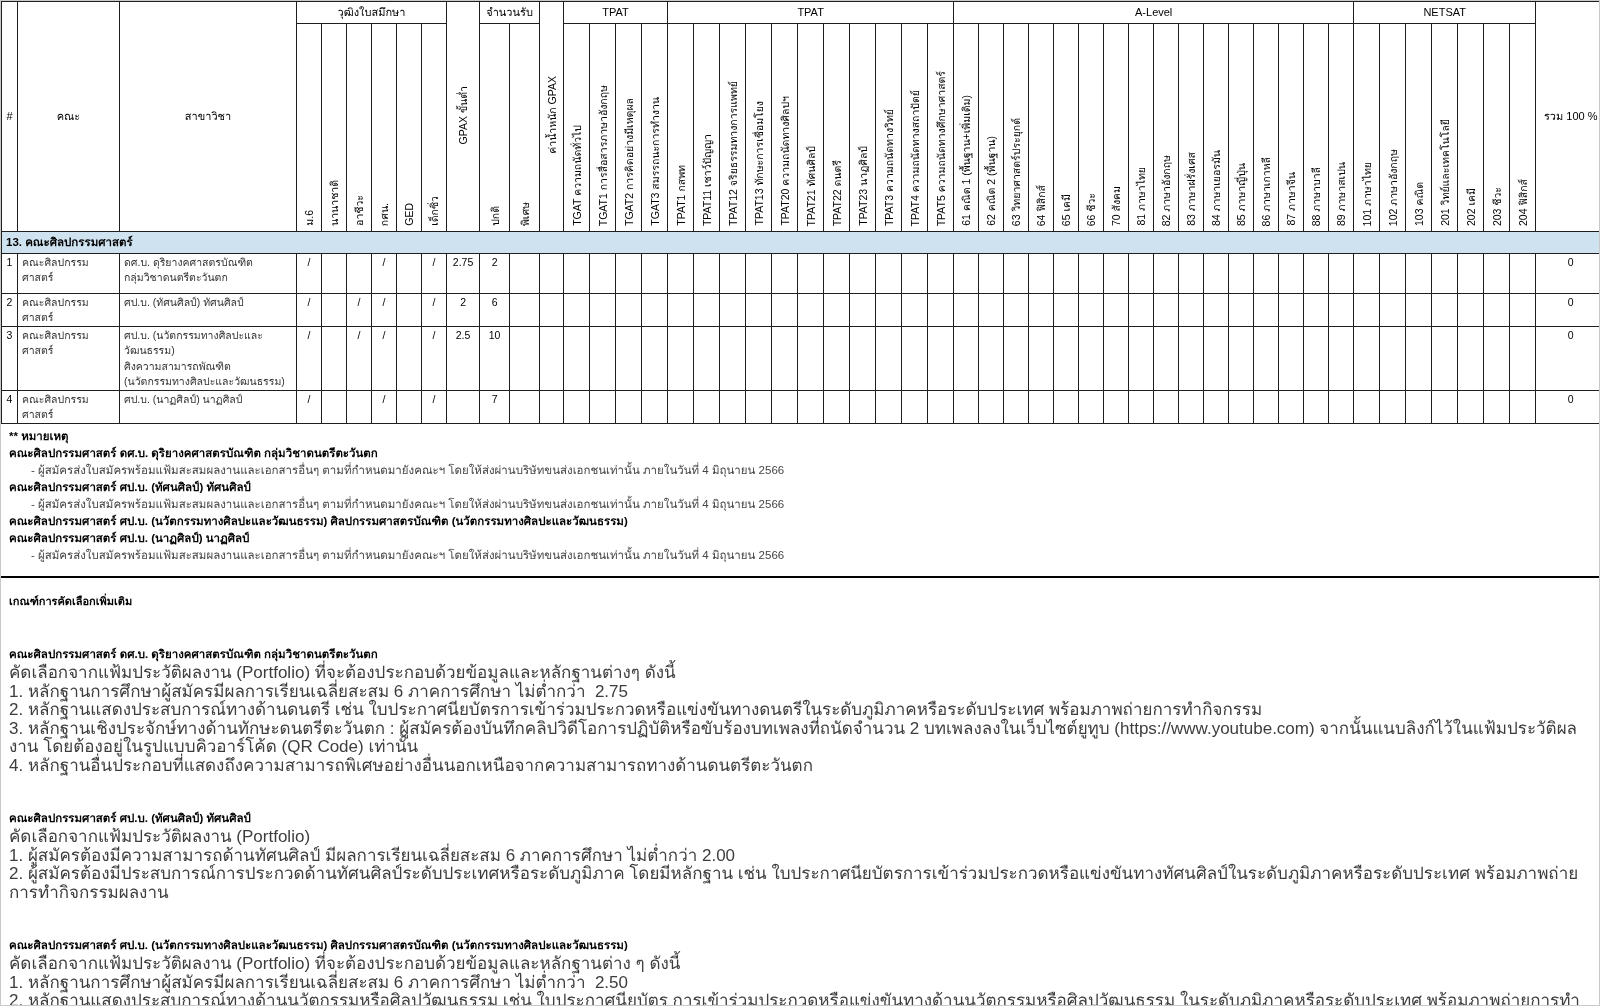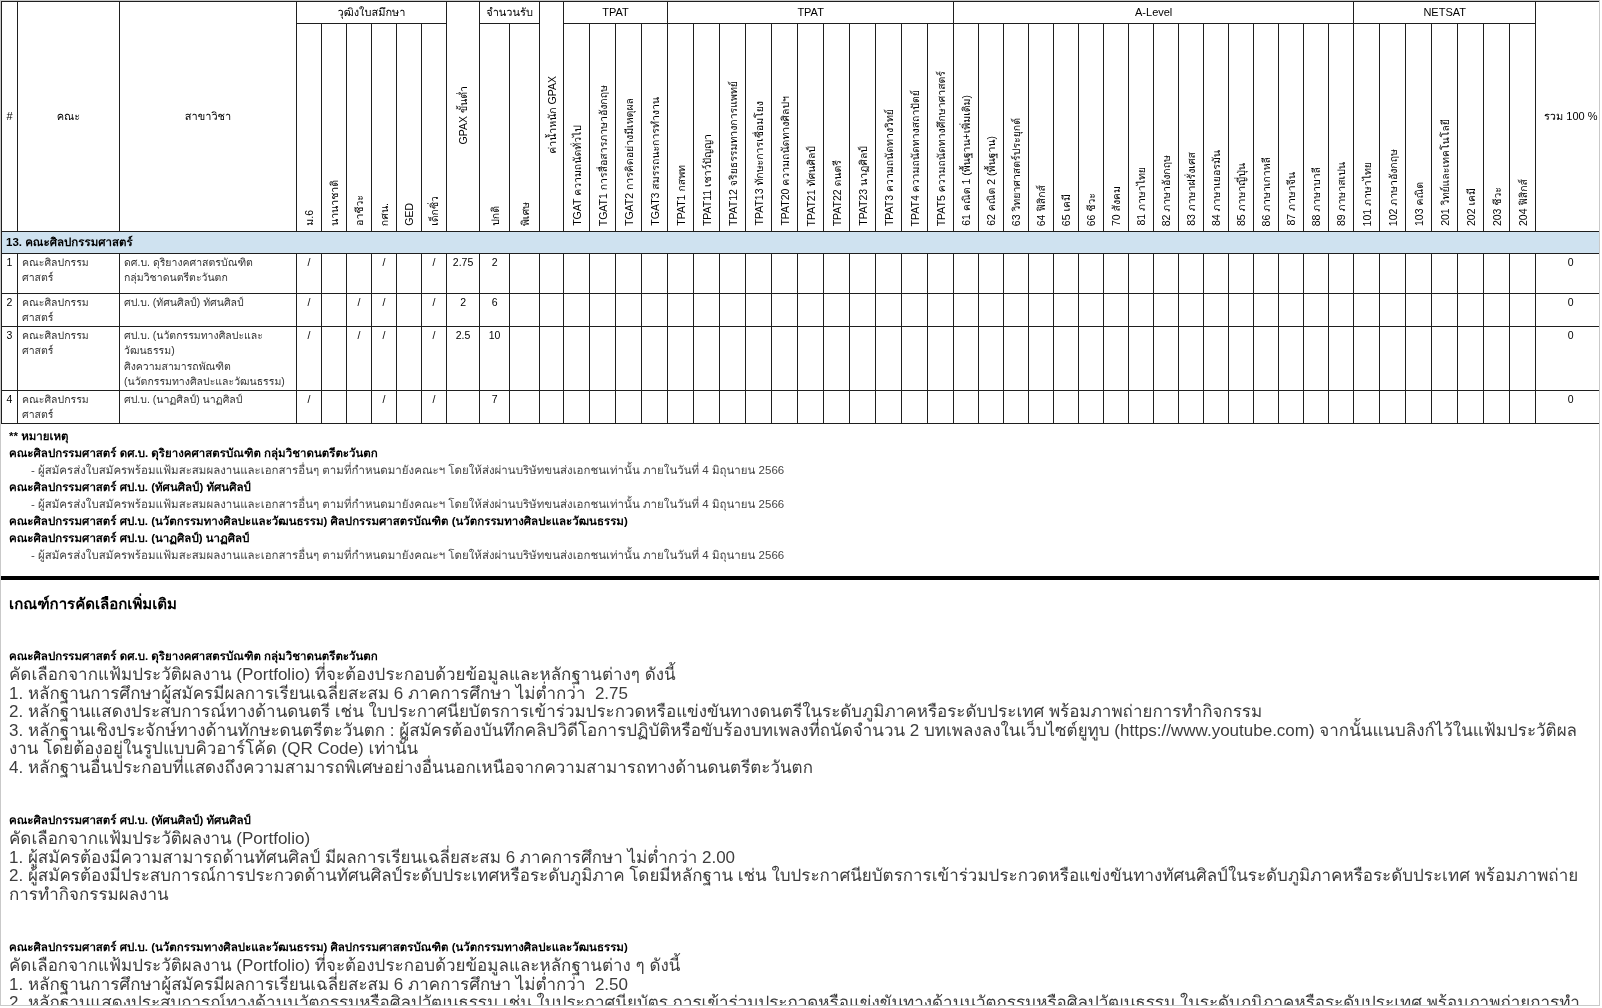--- a/index.html
+++ b/index.html
@@ -21,28 +21,28 @@
   tbody td{vertical-align:top;text-align:center;font-size:11px;color:#4a4a4a;line-height:1.45;}
   tbody td.lft{text-align:left;color:#333;padding-left:4px;}
   tr.section-row td{background:#cfe2f0;color:#000;font-weight:bold;text-align:left;
     font-size:11.5px;padding:2px 4px;height:16px;vertical-align:middle;}
   tbody tr.r0 td{height:40px;}
   tbody tr.r1 td{height:24px;}
   tbody tr.r2 td{height:52px;}
   tbody tr.r3 td{height:24px;}
 
   
-  .notes-box{border-bottom:4px solid #000000;padding:4px 8px 12px 8px;}
+  .notes-box{border-bottom:2px solid #000000;padding:4px 8px 12px 8px;}
   .notes-title{font-weight:bold;font-size:11.5px;color:#000;line-height:17px;}
   .note-head{font-weight:bold;font-size:11.5px;color:#000;line-height:17px;}
   .note-line{font-size:11.5px;color:#444;line-height:17px;padding-left:22px;white-space:pre-wrap;}
 
   
   .criteria-box{padding:14px 8px 10px 8px;}
-  .crit-title{font-weight:bold;font-size:15px;color:#000;line-height:19px;}
+  .crit-title{font-weight:bold;font-size:11px;color:#000;line-height:19px;}
   .crit-item{margin-top:34px;}
   .crit-head{font-weight:bold;font-size:11.5px;color:#000;line-height:19px;}
   .crit-line{font-size:17px;color:#3d3d3d;line-height:18.5px;white-space:pre-wrap;}
 </style>
 </head>
 <body>
 
 <div class="page">
 
   <table class="adm">

